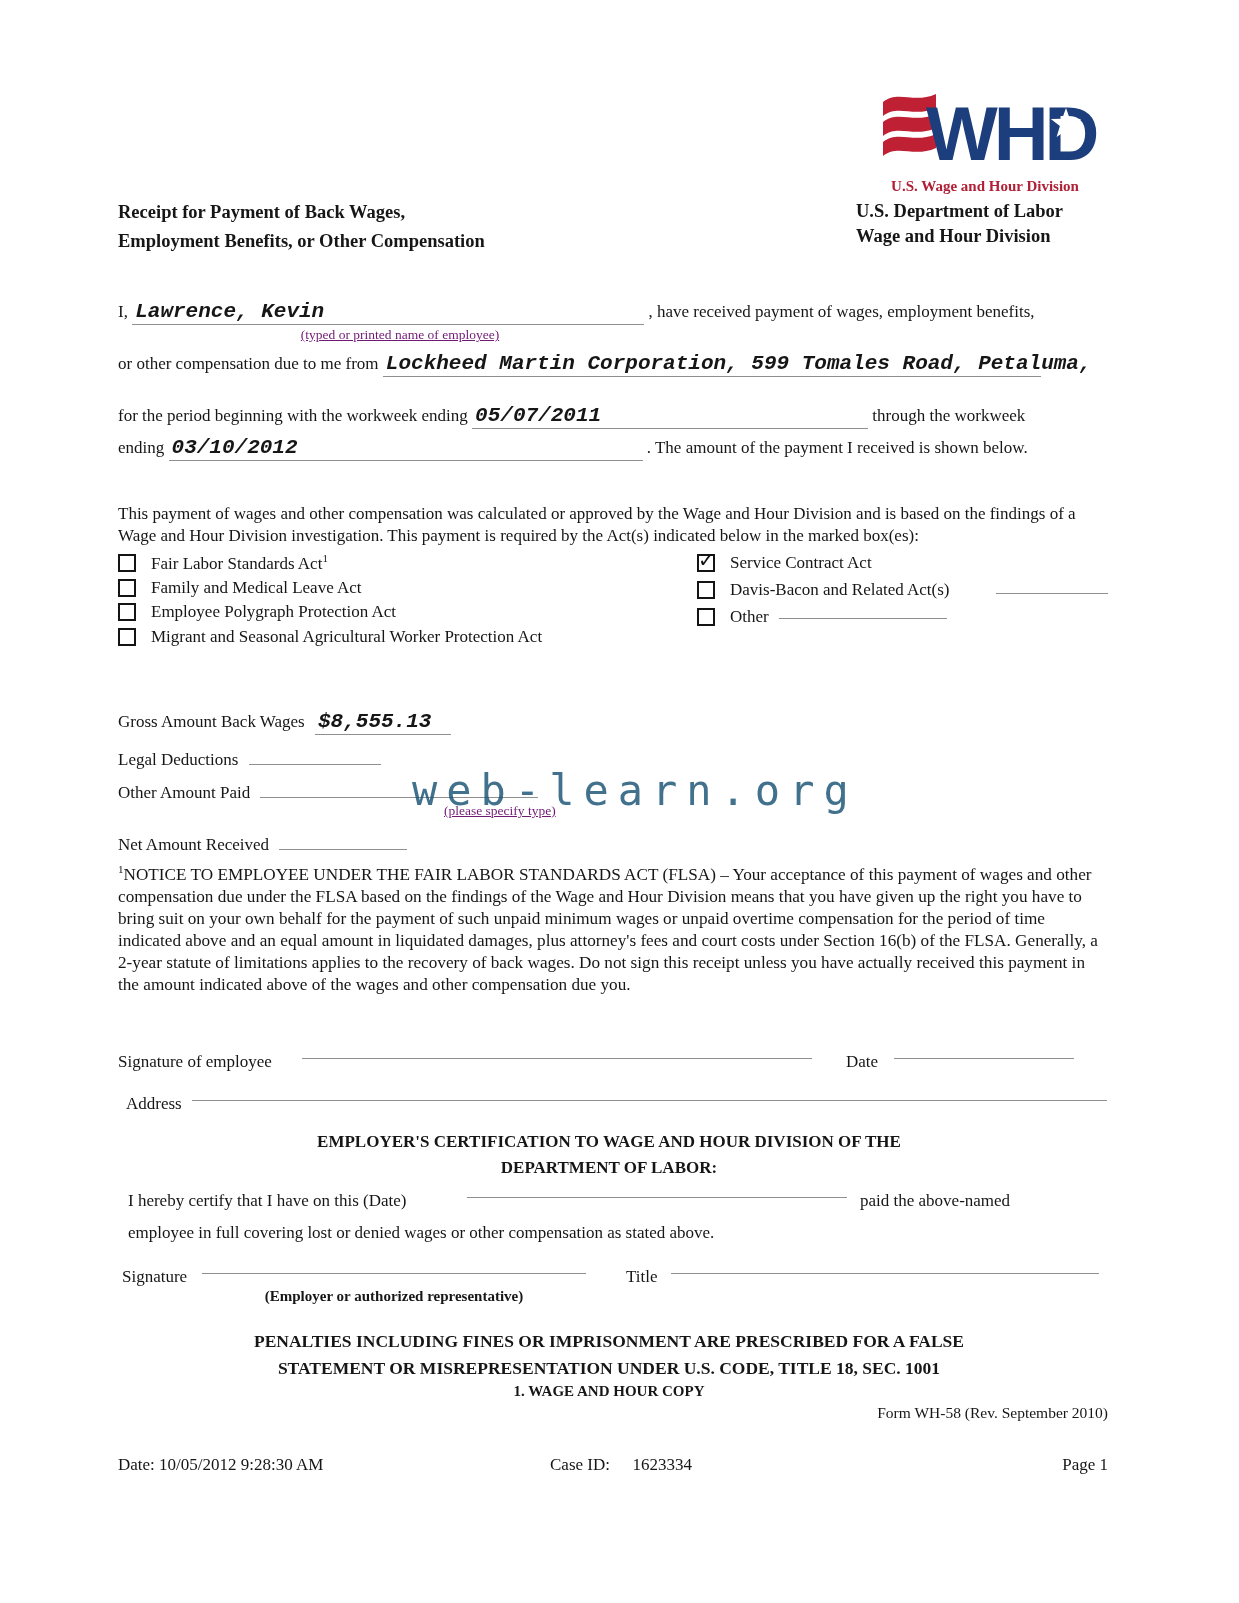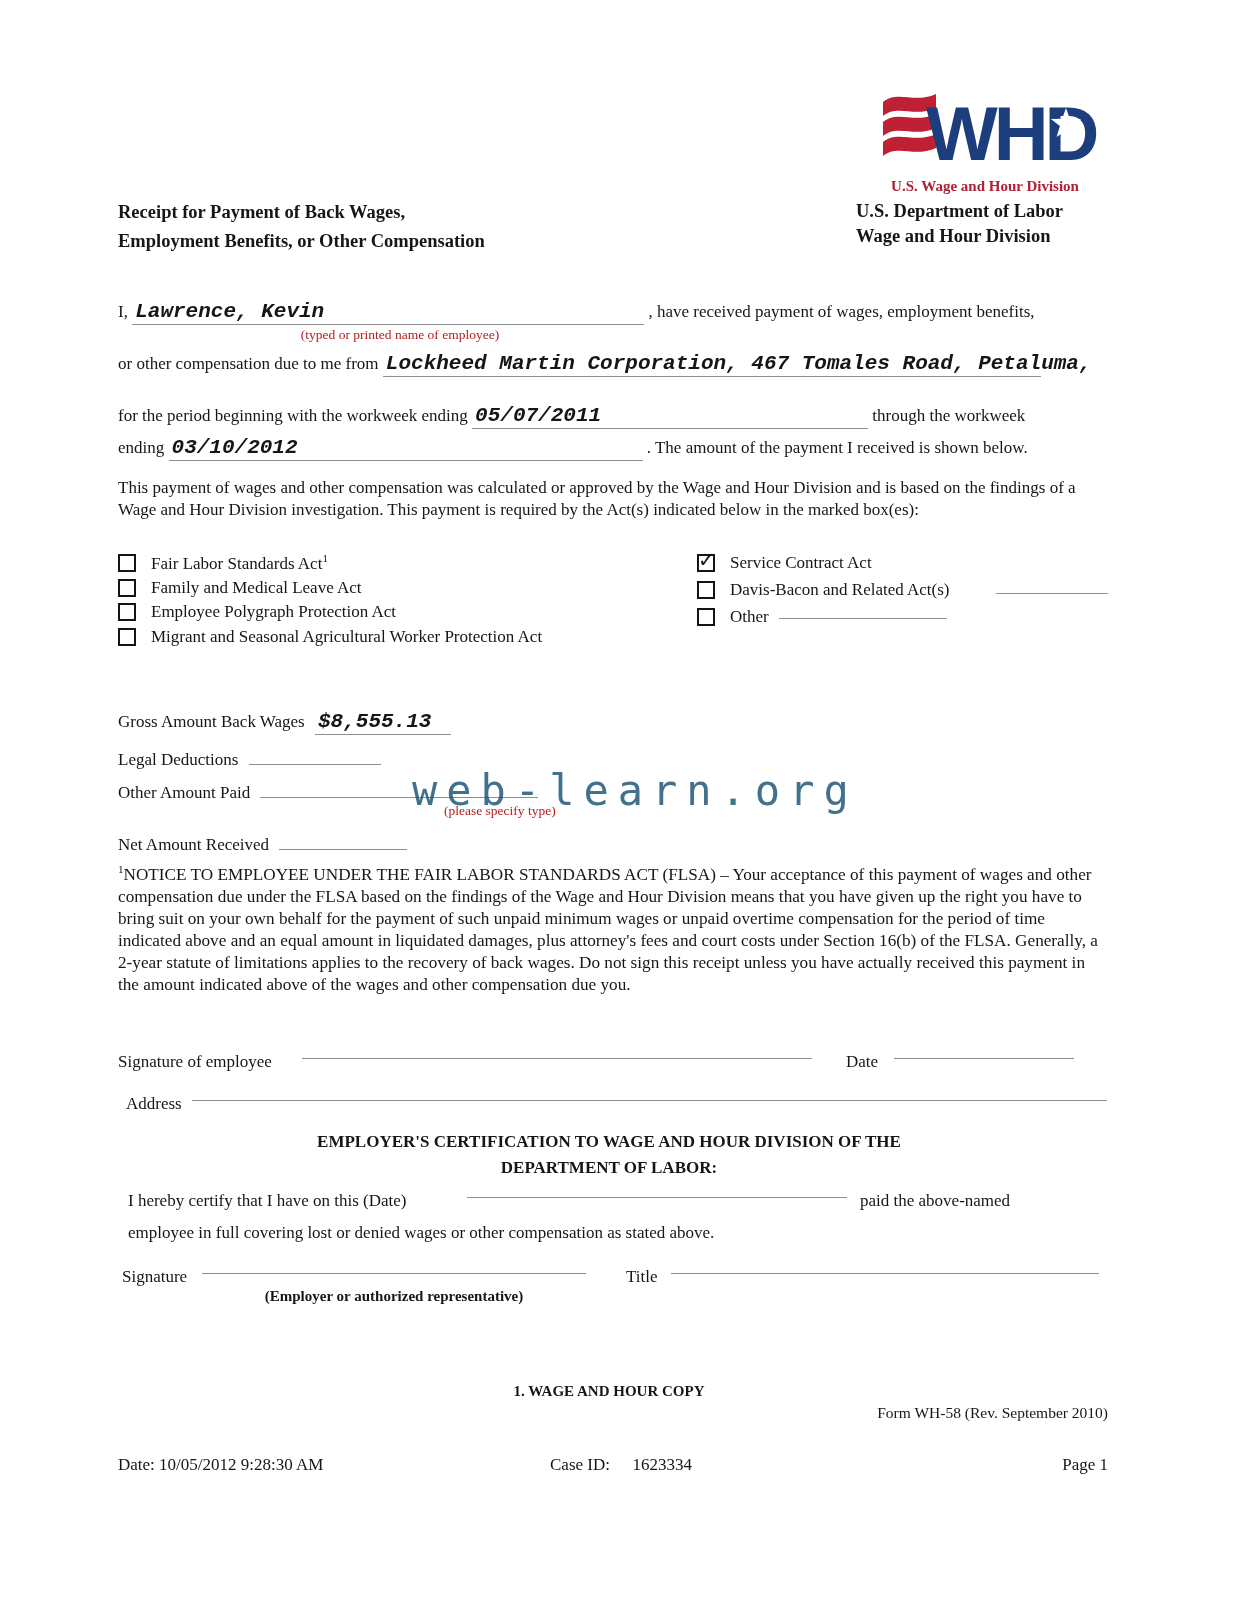--- a/index.html
+++ b/index.html
@@ -2,32 +2,32 @@
 <html><head>
 <meta charset="utf-8">
 <style>
   html,body{margin:0;padding:0;background:#e8e8e8;}
   .page{
     position:relative; width:1239px; height:1603px; background:#ffffff;
     font-family:"Liberation Serif", serif; color:#161616; overflow:hidden;
   }
   .abs{position:absolute;}
   .t17{font-size:17px;}
-  .cap{font-size:13.5px; color:#b91c1c;}
+  .cap{font-size:13.5px; color:#701a75;text-decoration:underline;}
   .fill{
     display:inline-block; border-bottom:1.2px solid #8f8f8f;
     text-align:left; vertical-align:baseline; padding:0 3px 1px 3px; min-height:19px;
     font-family:"Liberation Mono","DejaVu Sans Mono",monospace;
     font-weight:bold; font-style:italic; font-size:21px;
   }
   .line{position:absolute; border-bottom:1.2px solid #8f8f8f; height:1px;}
   .title{font-weight:bold; font-size:18.5px; line-height:28.5px;}
   .logo-tagline{color:#b01f35; font-weight:bold; font-size:15px; text-align:center; width:250px; padding-left:10px; margin-top:-4px;}
   .logo-dept{font-weight:bold; font-size:18.5px; line-height:27px; margin-left:6px; margin-top:3px;}
-  .para{line-height:21.8px; font-size:17px;}
+  .para{line-height:21.8px; font-size:17px;margin-top:26px;}
   .acts-col .act-row{display:flex; align-items:center; gap:15px;}
   .acts-left .act-row{height:24.6px;}
   .acts-right .act-row{height:27px;}
   .checkbox{
     width:14px; height:14px; border:2px solid #141414; position:relative;
     display:inline-block; flex:0 0 auto; background:#fff;
   }
   .checkbox .mark{
     position:absolute; left:-1px; top:-8px; font-size:20px; font-weight:bold;
     font-family:"DejaVu Sans",sans-serif; color:#111;
@@ -70,21 +70,21 @@
 
   <div class="abs t17" style="left:118px; top:300px; white-space:nowrap;">
     <span>I,</span>
     <span class="fill" style="width:506px;">Lawrence, Kevin</span>
     <span>, have received payment of wages, employment benefits,</span>
   </div>
   <div class="abs cap" style="left:145px; top:327px; width:510px; text-align:center;">(typed or printed name of employee)</div>
 
   <div class="abs t17" style="left:118px; top:352px; white-space:nowrap;">
     <span>or other compensation due to me from</span>
-    <span class="fill" style="width:652px;">Lockheed Martin Corporation, 467 Tomales Road, Petaluma,</span>
+    <span class="fill" style="width:652px;">Lockheed Martin Corporation, 599 Tomales Road, Petaluma,</span>
   </div>
 
   <div class="abs t17" style="left:118px; top:404px; white-space:nowrap;">
     <span>for the period beginning with the workweek ending</span>
     <span class="fill" style="width:390px;">05/07/2011</span>
     <span>through the workweek</span>
   </div>
 
   <div class="abs t17" style="left:118px; top:436px; white-space:nowrap;">
     <span>ending</span>
@@ -185,20 +185,24 @@
   <div class="line" style="left:467px; top:1196px; width:380px;"></div>
   <div class="abs t17" style="left:860px; top:1191px;">paid the above-named</div>
   <div class="abs t17" style="left:128px; top:1223px;">employee in full covering lost or denied wages or other compensation as stated above.</div>
 
   <div class="abs t17" style="left:122px; top:1267px;">Signature</div>
   <div class="line" style="left:202px; top:1272px; width:384px;"></div>
   <div class="abs" style="left:202px; top:1288px; width:384px; text-align:center; font-weight:bold; font-size:15px;">(Employer or authorized representative)</div>
   <div class="abs t17" style="left:626px; top:1267px;">Title</div>
   <div class="line" style="left:671px; top:1272px; width:428px;"></div>
 
+  <div class="abs center-bold" style="left:118px; top:1328px; width:982px; font-size:17.5px; line-height:26.5px;">
+    <div>PENALTIES INCLUDING FINES OR IMPRISONMENT ARE PRESCRIBED FOR A FALSE</div>
+    <div>STATEMENT OR MISREPRESENTATION UNDER U.S. CODE, TITLE 18, SEC. 1001</div>
+  </div>
 
   <div class="abs center-bold" style="left:118px; top:1383px; width:982px; font-size:15px;">1. WAGE AND HOUR COPY</div>
 
   <div class="abs" style="left:118px; top:1404px; width:990px; text-align:right; font-size:15.5px;">Form WH-58 (Rev. September 2010)</div>
 
   <div class="abs t17" style="left:118px; top:1455px;">Date: 10/05/2012 9:28:30 AM</div>
   <div class="abs t17" style="left:550px; top:1455px;">
     <span>Case ID:</span>
     <span style="display:inline-block; width:14px;"></span>
     <span>1623334</span>

